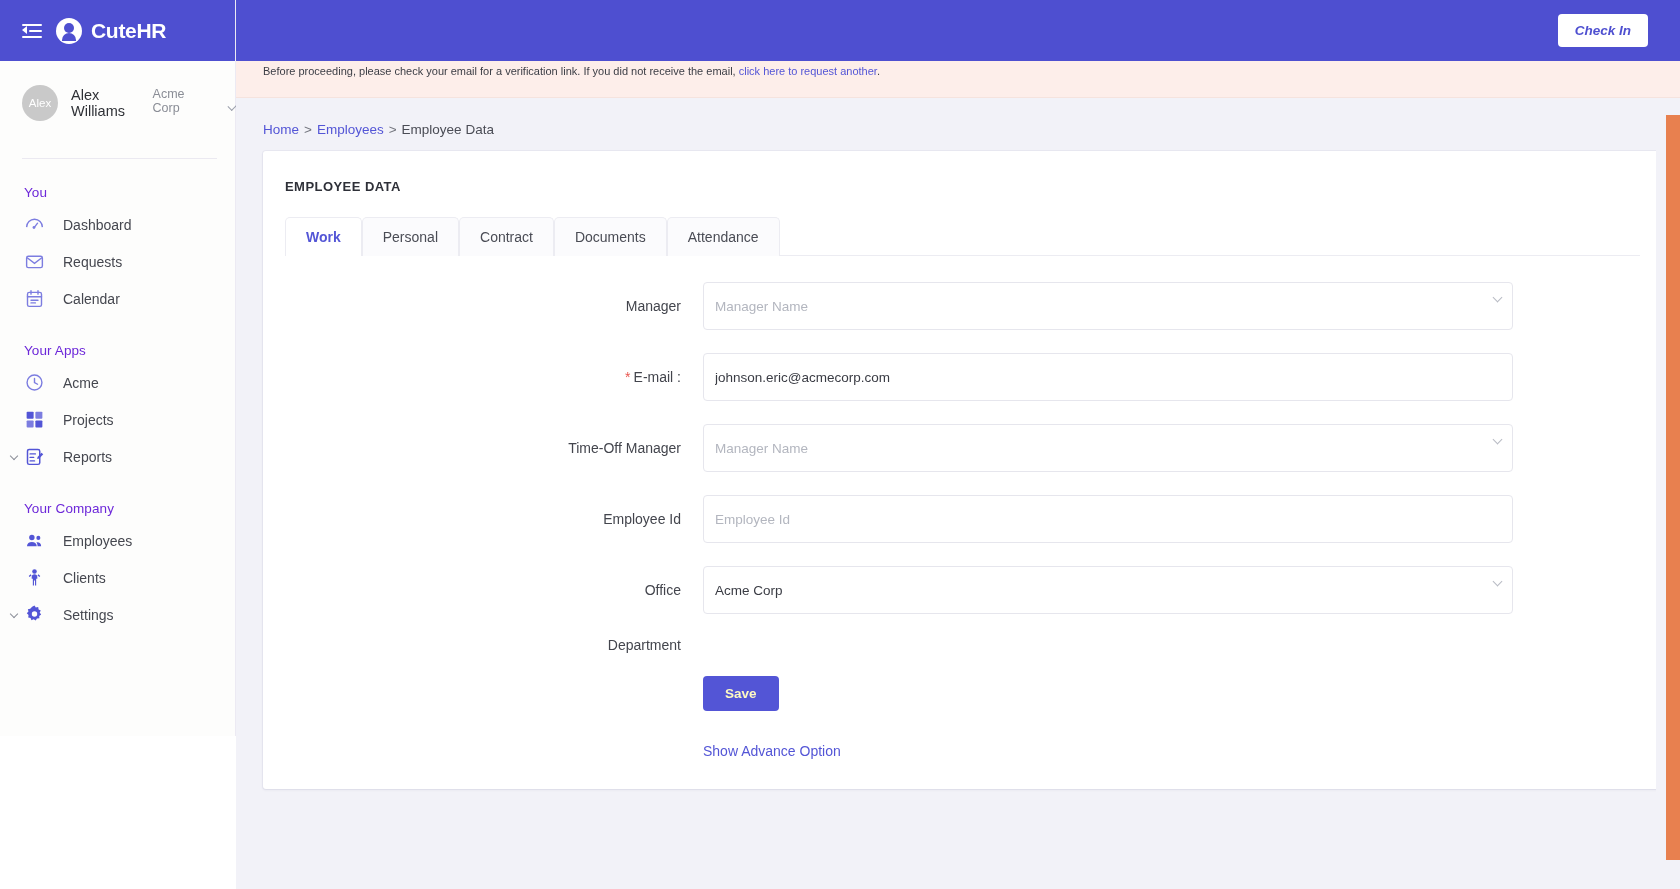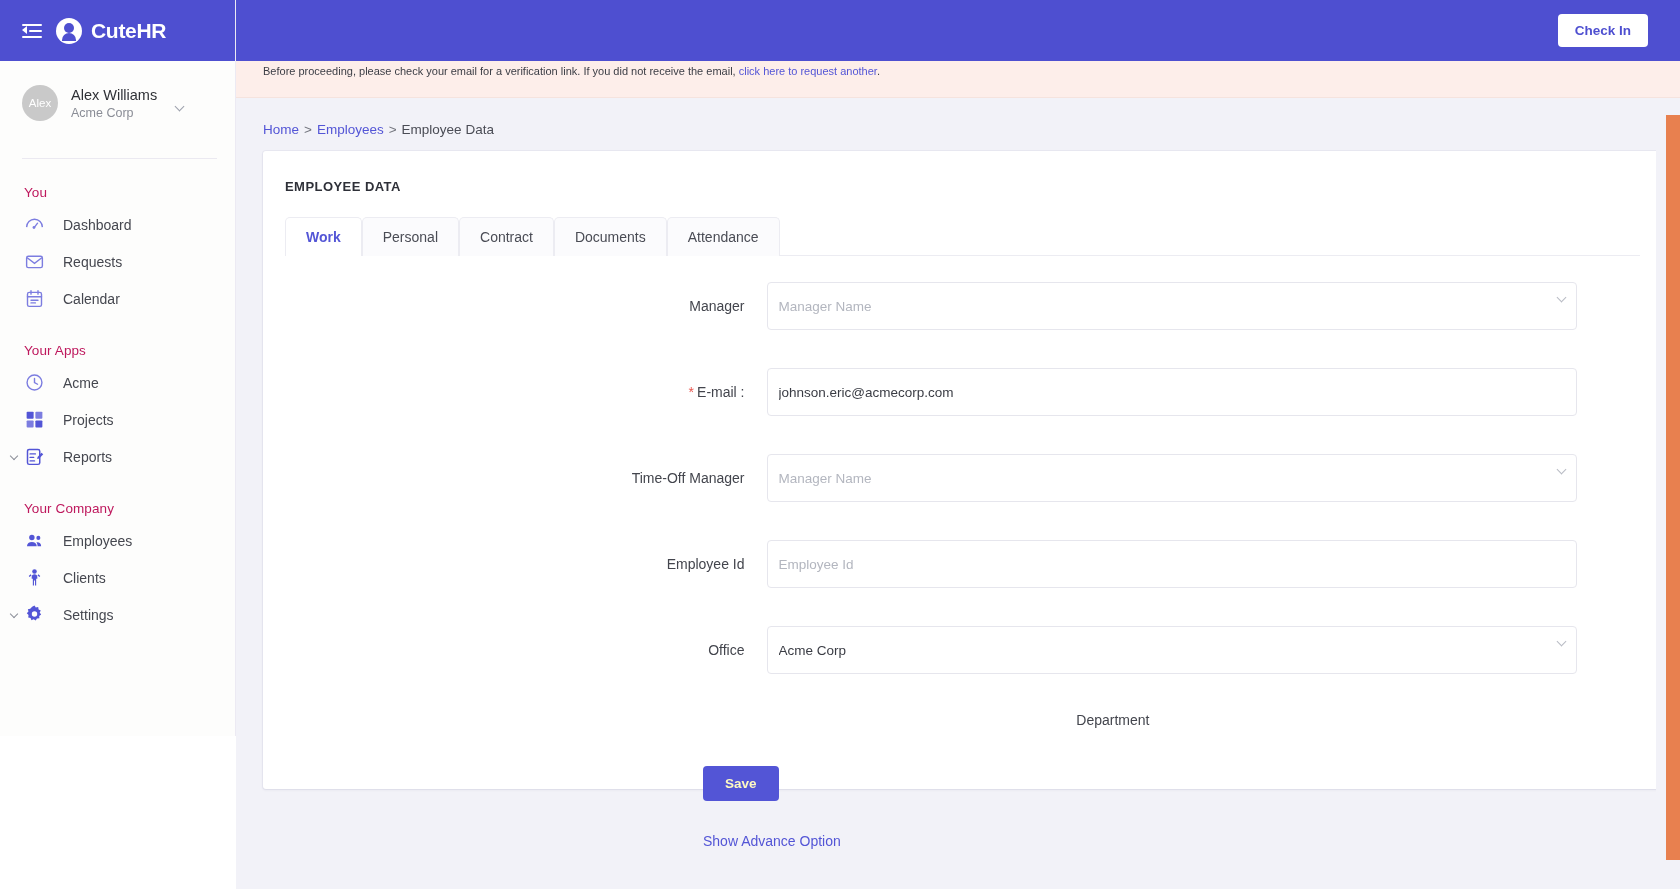--- a/index.html
+++ b/index.html
@@ -52,32 +52,32 @@
 
   .profile {
     display: flex; align-items: center; gap: 13px;
     padding: 24px 0 0 22px; cursor: pointer;
   }
   .avatar {
     width: 36px; height: 36px; border-radius: 50%; background: #c9c9c9;
     color: #fff; font-size: 11.5px; display: flex; align-items: center;
     justify-content: center; flex: 0 0 36px;
   }
-  .profile-names { display: flex; flex-direction: column; gap: 3px; }
+  .profile-names { display: flex; gap: 3px; }
   .profile-name { font-size: 14.5px; color: #2f3136; font-weight: 400; }
   .profile-org { font-size: 12.5px; color: #8a8d96; }
   .profile-chev {
     margin-left: 6px; margin-top: 6px;
     width: 7px; height: 7px; border-right: 1.4px solid #9ca0ac;
     border-bottom: 1.4px solid #9ca0ac; transform: rotate(45deg);
   }
   .sep { height: 1px; background: #ebe9f1; margin: 37px 18px 0 22px; }
 
   .nav-group-label {
-    font-size: 13.5px; color: #be185d; padding: 26px 0 6px 24px; letter-spacing: .1px;
+    font-size: 13.5px; color: #6d28d9; padding: 26px 0 6px 24px; letter-spacing: .1px;
   }
   .nav-item {
     display: flex; align-items: center; height: 37px;
     padding-left: 24px; gap: 18px; cursor: pointer; position: relative;
   }
   .nav-icon { width: 21px; height: 21px; flex: 0 0 21px; position: relative; }
   .nav-label { font-size: 14px; color: #45474f; }
   .nav-caret {
     position: absolute; left: 11px; top: 15px;
     width: 6px; height: 6px; border-right: 1.4px solid #8b8e99;
@@ -86,21 +86,21 @@
 
   
   .main { flex: 1; height: 889px; position: relative; background: #f2f2f8; }
   .topbar {
     height: 61px; background: #4e4fd0;
     display: flex; align-items: center; justify-content: flex-end;
     padding-right: 32px;
   }
   .checkin-btn {
     background: #fff; color: #4e4fd0; font-size: 13.5px; font-weight: 600;
-    border: none; border-radius: 4px; padding: 9px 17px; cursor: pointer;
+    border: none; border-radius: 4px; padding: 9px 17px; cursor: pointer; font-style: italic;
   }
   .banner {
     background: #fdeeea; padding: 4px 0 20px 27px;
     font-size: 11px; color: #3b3d45; border-bottom: 1px solid #f5e3de;
   }
   .banner a { color: #5355d6; text-decoration: none; }
   .content { padding: 20px 18px 8px 27px; position: relative; }
   .breadcrumb { font-size: 13.5px; color: #4a4c55; padding: 4px 0 14px 0; }
   .breadcrumb a { color: #5355d6; text-decoration: none; }
   .breadcrumb .sep-ch { color: #73757e; padding: 0 5px; }
@@ -116,21 +116,21 @@
   }
   .tabs { display: flex; gap: 0; border-bottom: 1px solid #ececf2; }
   .tab {
     padding: 11px 20px; font-size: 14px; color: #4a4c55;
     background: #fbfbfd; border: 1px solid #ececf2; border-bottom: none;
     border-radius: 5px 5px 0 0; cursor: pointer; position: relative; top: 1px;
   }
   .tab.active { color: #5355d6; font-weight: 600; background: #fff; }
 
   .form { padding-top: 26px; }
-  .row { display: flex; align-items: center; margin-bottom: 38px; justify-content: center; }
+  .row { display: flex; align-items: center; margin-bottom: 23px; }
   .row-label {
     width: 418px; flex: 0 0 418px; text-align: right; padding-right: 22px;
     font-size: 14px; color: #43454d;
   }
   .req { color: #e9564f; margin-right: 3px; }
   .field { flex: 1; max-width: 810px; position: relative; }
   .inp {
     width: 100%; height: 48px; border: 1px solid #e6e6ed; border-radius: 4px;
     padding: 0 30px 0 11px; font-size: 13.5px; color: #3a3c44;
     font-family: "Liberation Sans", sans-serif; background: #fff; outline: none;

